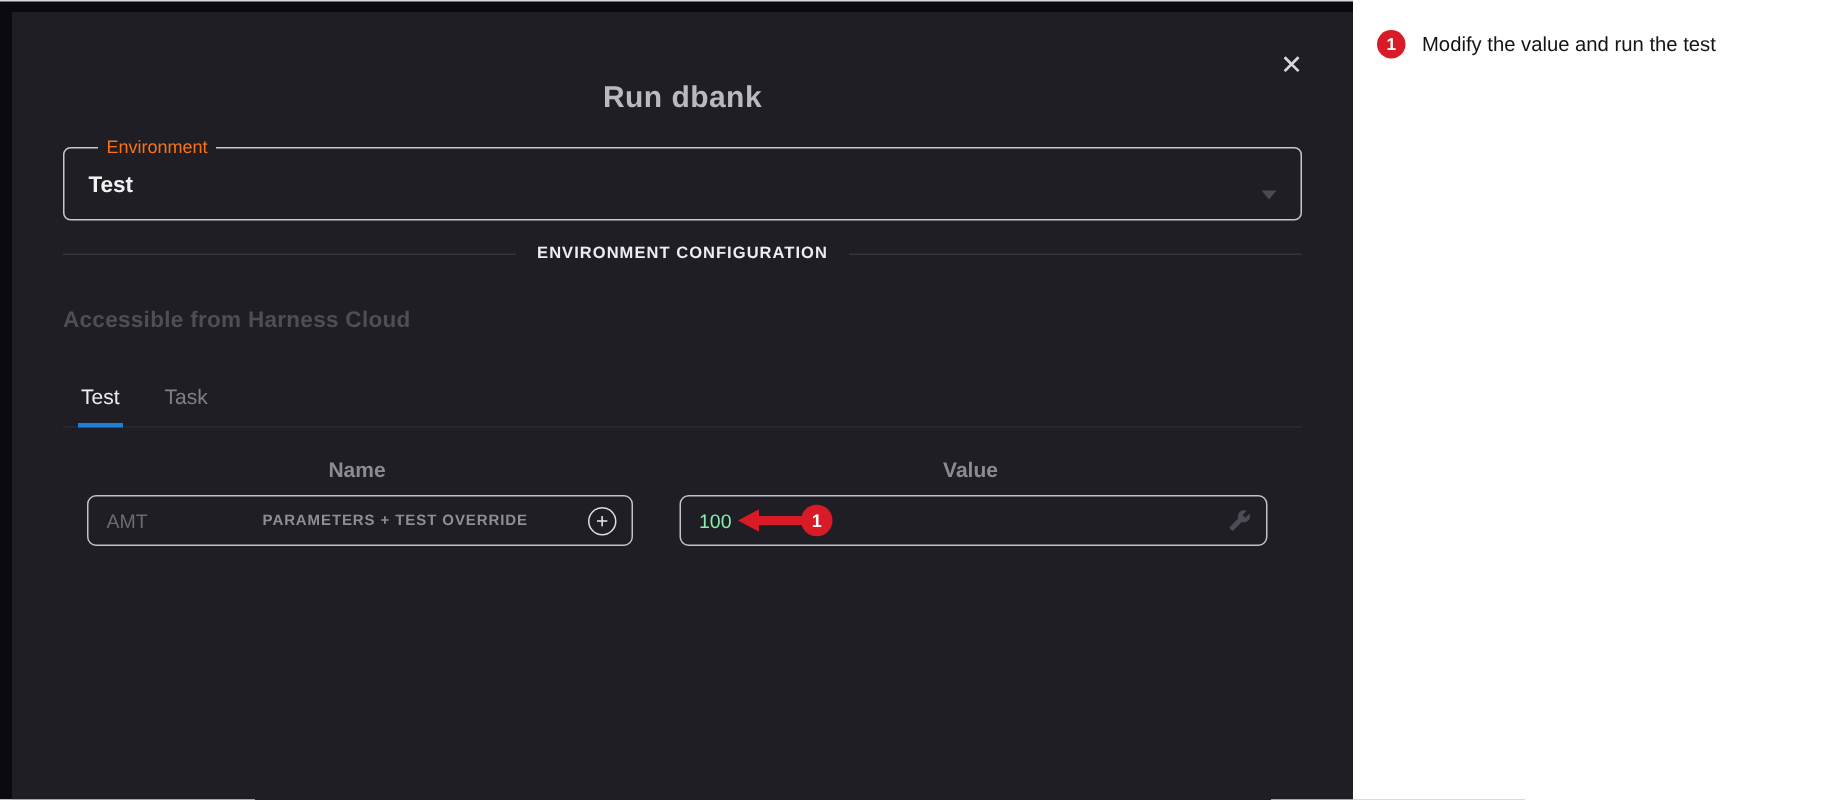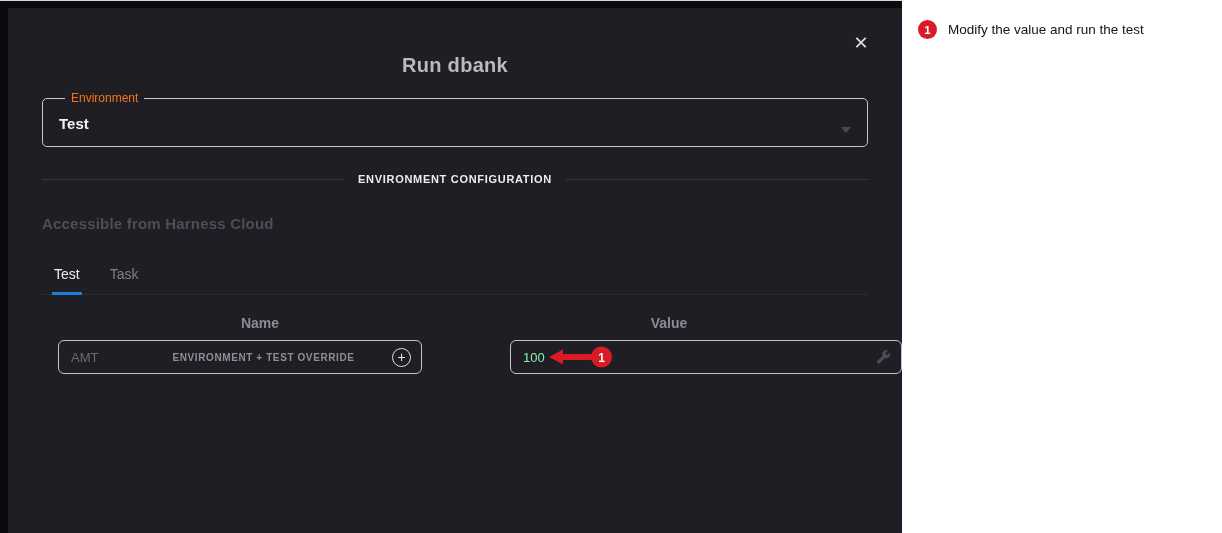--- a/index.html
+++ b/index.html
@@ -29,38 +29,38 @@
   .env-name { font-size:15px; font-weight:bold; color:#f2f2f4; }
   .env-url { font-size:13px; color:#98989f; }
   .chevron-down { position:absolute; right:16px; top:50%; margin-top:1px;
     width:0; height:0; border-left:5px solid transparent; border-right:5px solid transparent;
     border-top:6px solid #4a4a52; }
 
   
   .divider { display:flex; align-items:center; margin:0 34px; gap:14px; }
   .divider .line { flex:1; height:1px; background:#35353b; }
   .divider .divider-label { font-size:11px; font-weight:bold; letter-spacing:.7px; color:#ededf0; white-space:nowrap; }
-  .divider.env-config { margin-top:26px; }
+  .divider.env-config { margin-top:16px; }
   .divider.params { margin-top:23px; }
 
   .accessible-note { margin:30px 34px 0 34px; font-size:15px; font-weight:bold; color:#4e4e57; letter-spacing:.2px; }
 
   
   .tab-bar { margin:26px 34px 0 34px; display:flex; gap:26px; padding-left:10px; border-bottom:1px solid #2a2a30; }
   .tab { padding:8px 2px 10px 2px; font-size:14px; color:#7f7f88; cursor:pointer; margin-bottom:-1px; border-bottom:3px solid transparent; }
   .tab.active { color:#ececef; border-bottom-color:#1d7fd8; }
 
   
-  .col-headers { display:flex; margin-top:20px; padding-left:70px; gap:31px; }
+  .col-headers { display:flex; margin-top:20px; padding-left:48px; gap:31px; }
   .col-headers .col { font-size:14px; font-weight:bold; color:#8b8b93; text-align:center; }
   .col.name-col { width:364px; }
   .col.value-col { width:392px; }
 
   
-  .param-row { display:flex; margin-top:9px; padding-left:50px; gap:31px;justify-content:space-between; }
+  .param-row { display:flex; margin-top:9px; padding-left:50px; gap:31px; }
   .field { height:34px; border:1px solid #c2c2c8; border-radius:6px; display:flex; align-items:center; position:relative; background:transparent; }
   .name-field { width:364px; padding:0 10px 0 12px; gap:8px; }
   .name-input { width:64px; background:transparent; border:none; outline:none; color:#a0a0a8; font-size:13px;
     font-family:"Liberation Sans","DejaVu Sans",sans-serif; }
   .name-input::placeholder { color:#6b6b73; opacity:1; }
   .override-badge { flex:1; text-align:center; font-size:10px; font-weight:bold; letter-spacing:.6px; color:#8e8e96; white-space:nowrap; }
   .plus-circle { width:19px; height:19px; border:1.5px solid #e0e0e4; border-radius:50%; color:#e6e6ea;
     display:flex; align-items:center; justify-content:center; font-size:14px; line-height:1; cursor:pointer; flex:0 0 auto; padding-bottom:1px; }
 
   .value-field { width:392px; padding:0 12px; }
@@ -119,21 +119,21 @@
 
       <div class="col-headers">
         <div class="col name-col">Name</div>
         <div class="col value-col">Value</div>
       </div>
 
       <div class="param-row">
 
         <div class="field name-field">
           <input class="name-input" type="text" placeholder="AMT" style="">
-          <span class="override-badge">ENVIRONMENT + TEST OVERRIDE</span>
+          <span class="override-badge">PARAMETERS + TEST OVERRIDE</span>
           <span class="plus-circle">+</span>
         </div>
 
         <div class="field value-field">
           <input class="value-input" type="text" value="100" style="">
           <span class="value-annotation">
             <svg class="arrow-svg" width="44" height="17" viewBox="0 0 44 17">
               <path d="M0 8.5 L14 1 L14 5.5 L44 5.5 L44 11.5 L14 11.5 L14 16 Z" fill="#d91b28"></path>
             </svg>
             <span class="step-badge">1</span>

